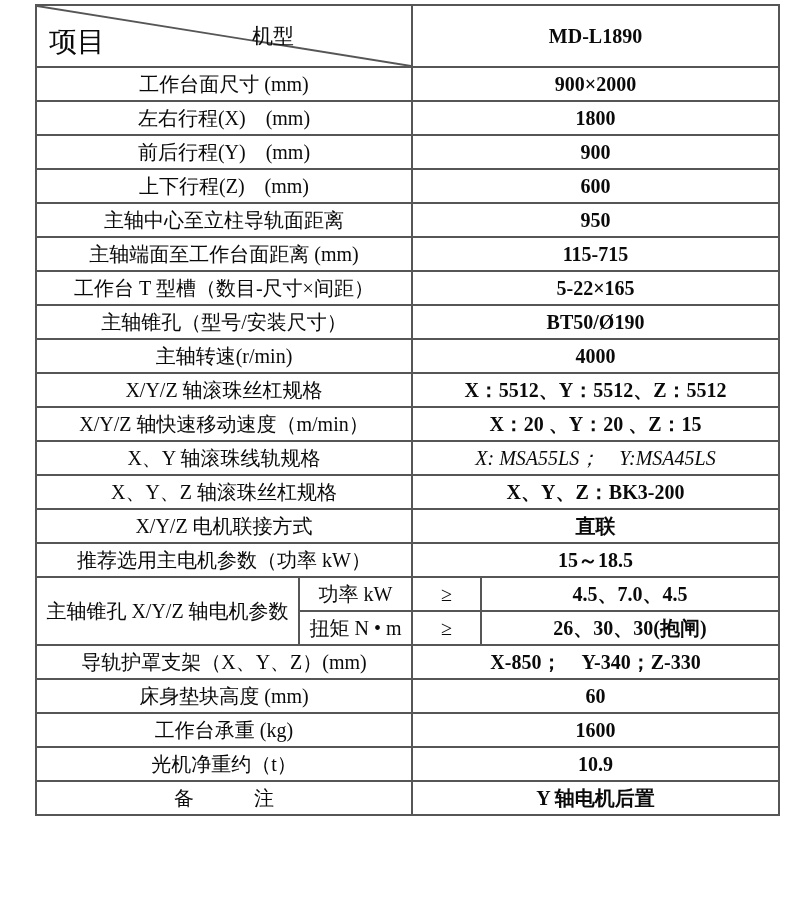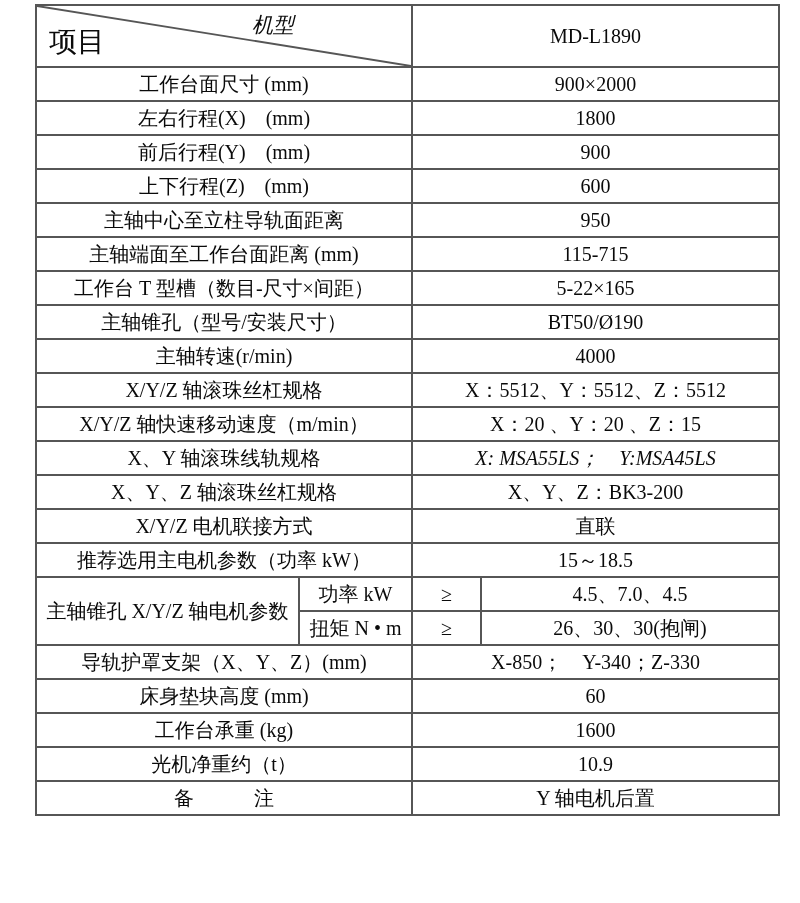--- a/index.html
+++ b/index.html
@@ -25,38 +25,37 @@
     border: 2px solid #565656;
     padding: 0 4px;
     font-size: 20px;
     text-align: center;
     vertical-align: middle;
     overflow: hidden;
     white-space: nowrap;
   }
   tr.data-row { height: 34px; }
   tr.header-row { height: 62px; }
-  td.value-cell { font-weight: normal; }
+  td.value-cell { font-weight: bold; }
   td.value-cell.normal-weight { font-weight: normal; font-style: italic; }
   td.op-cell { font-size: 22px; font-weight: normal; }
-  td.model-cell { font-weight: normal; font-size: 21px; }
+  td.model-cell { font-weight: bold; font-size: 21px; }
   
   td.diag-cell { position: relative; padding: 0; }
   td.diag-cell svg {
     position: absolute;
     left: 0; top: 0;
     width: 100%; height: 100%;
     display: block;
   }
   .diag-label-top {
     position: absolute;
-    top: 5px;
+    top: 16px;
     left: 215px;
     font-size: 21px;
-    font-style: italic;
   }
   .diag-label-bottom {
     position: absolute;
     bottom: 5px;
     left: 12px;
     font-size: 28px;
   }
 </style>
 </head>
 <body>

